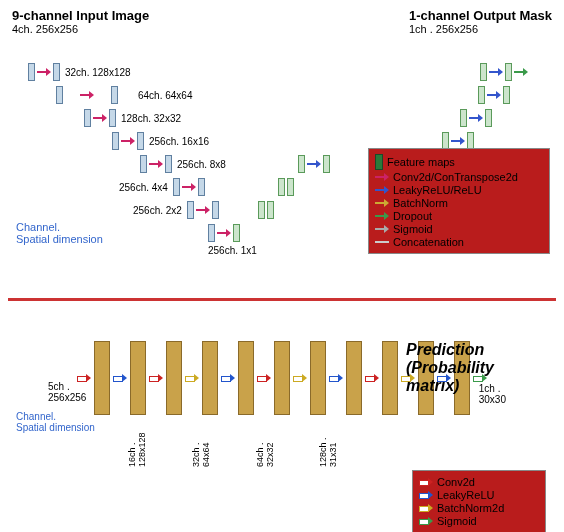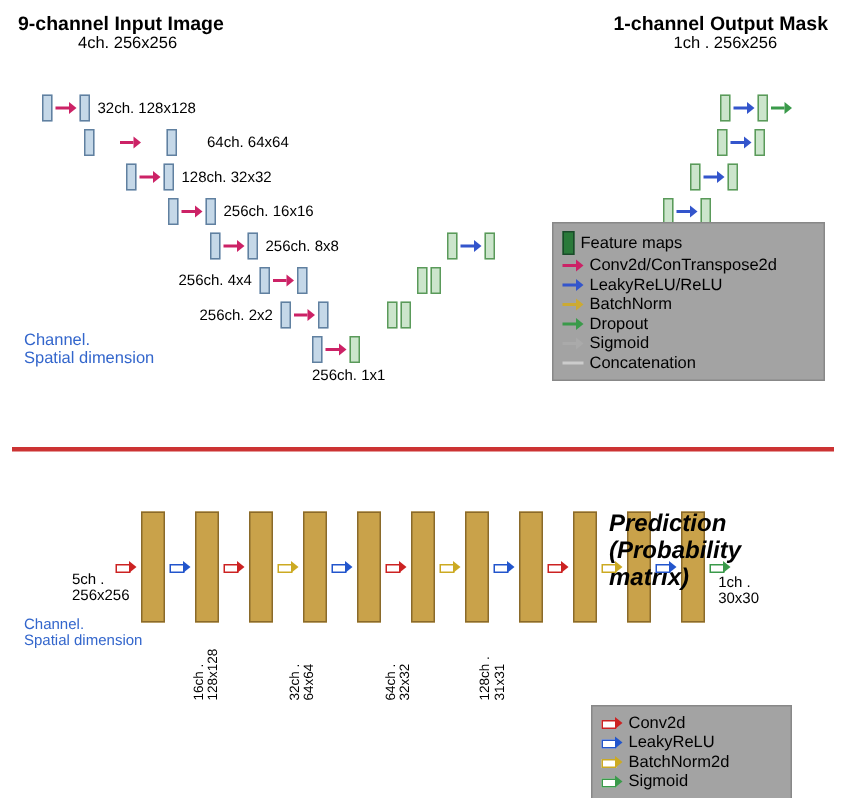--- a/index.html
+++ b/index.html
@@ -11,38 +11,37 @@
     color: #000;
     width: 564px;
     box-sizing: border-box;
   }
   .title {
     font-weight: bold;
     font-size: 13px;
   }
   .subtitle {
     font-size: 11px;
-    margin-left: 40px;
   }
   .blue-text {
     color: #3366cc;
   }
   .top-section {
     position: relative;
     height: 290px;
     border-bottom: 3px solid #cc3333;
     margin-bottom: 6px;
   }
   .bottom-section {
     position: relative;
     height: 210px;
   }
   .legend-box {
     border: 1px solid #888;
-    background: #a3a3a3;
+    background: #b91c1c;
     padding: 4px 6px;
     position: absolute;
     font-size: 11px;
   }
   .legend-row {
     display: flex;
     align-items: center;
     gap: 4px;
     margin: 1px 0;
     white-space: nowrap;
@@ -348,21 +347,21 @@
     <div>Spatial dimension</div>
   </div>
 
   <div style="display:flex; gap:44px; margin-left:120px; margin-top:2px;">
     <div class="vlabel">16ch . 128x128</div>
     <div class="vlabel">32ch . 64x64</div>
     <div class="vlabel">64ch . 32x32</div>
     <div class="vlabel">128ch . 31x31</div>
   </div>
 
-  <div class="legend-box" style="right:28px; bottom:18px; width:120px;">
+  <div class="legend-box" style="right:10px; bottom:18px; width:120px;">
     <div class="legend-row">
         <span class="arrow-outline-red arrow"></span>
         <span>Conv2d</span>
       </div>
     <div class="legend-row">
         <span class="arrow-outline-red arrow-outline-blue arrow"></span>
         <span>LeakyReLU</span>
       </div>
     <div class="legend-row">
         <span class="arrow-outline-red arrow-outline-yellow arrow"></span>

